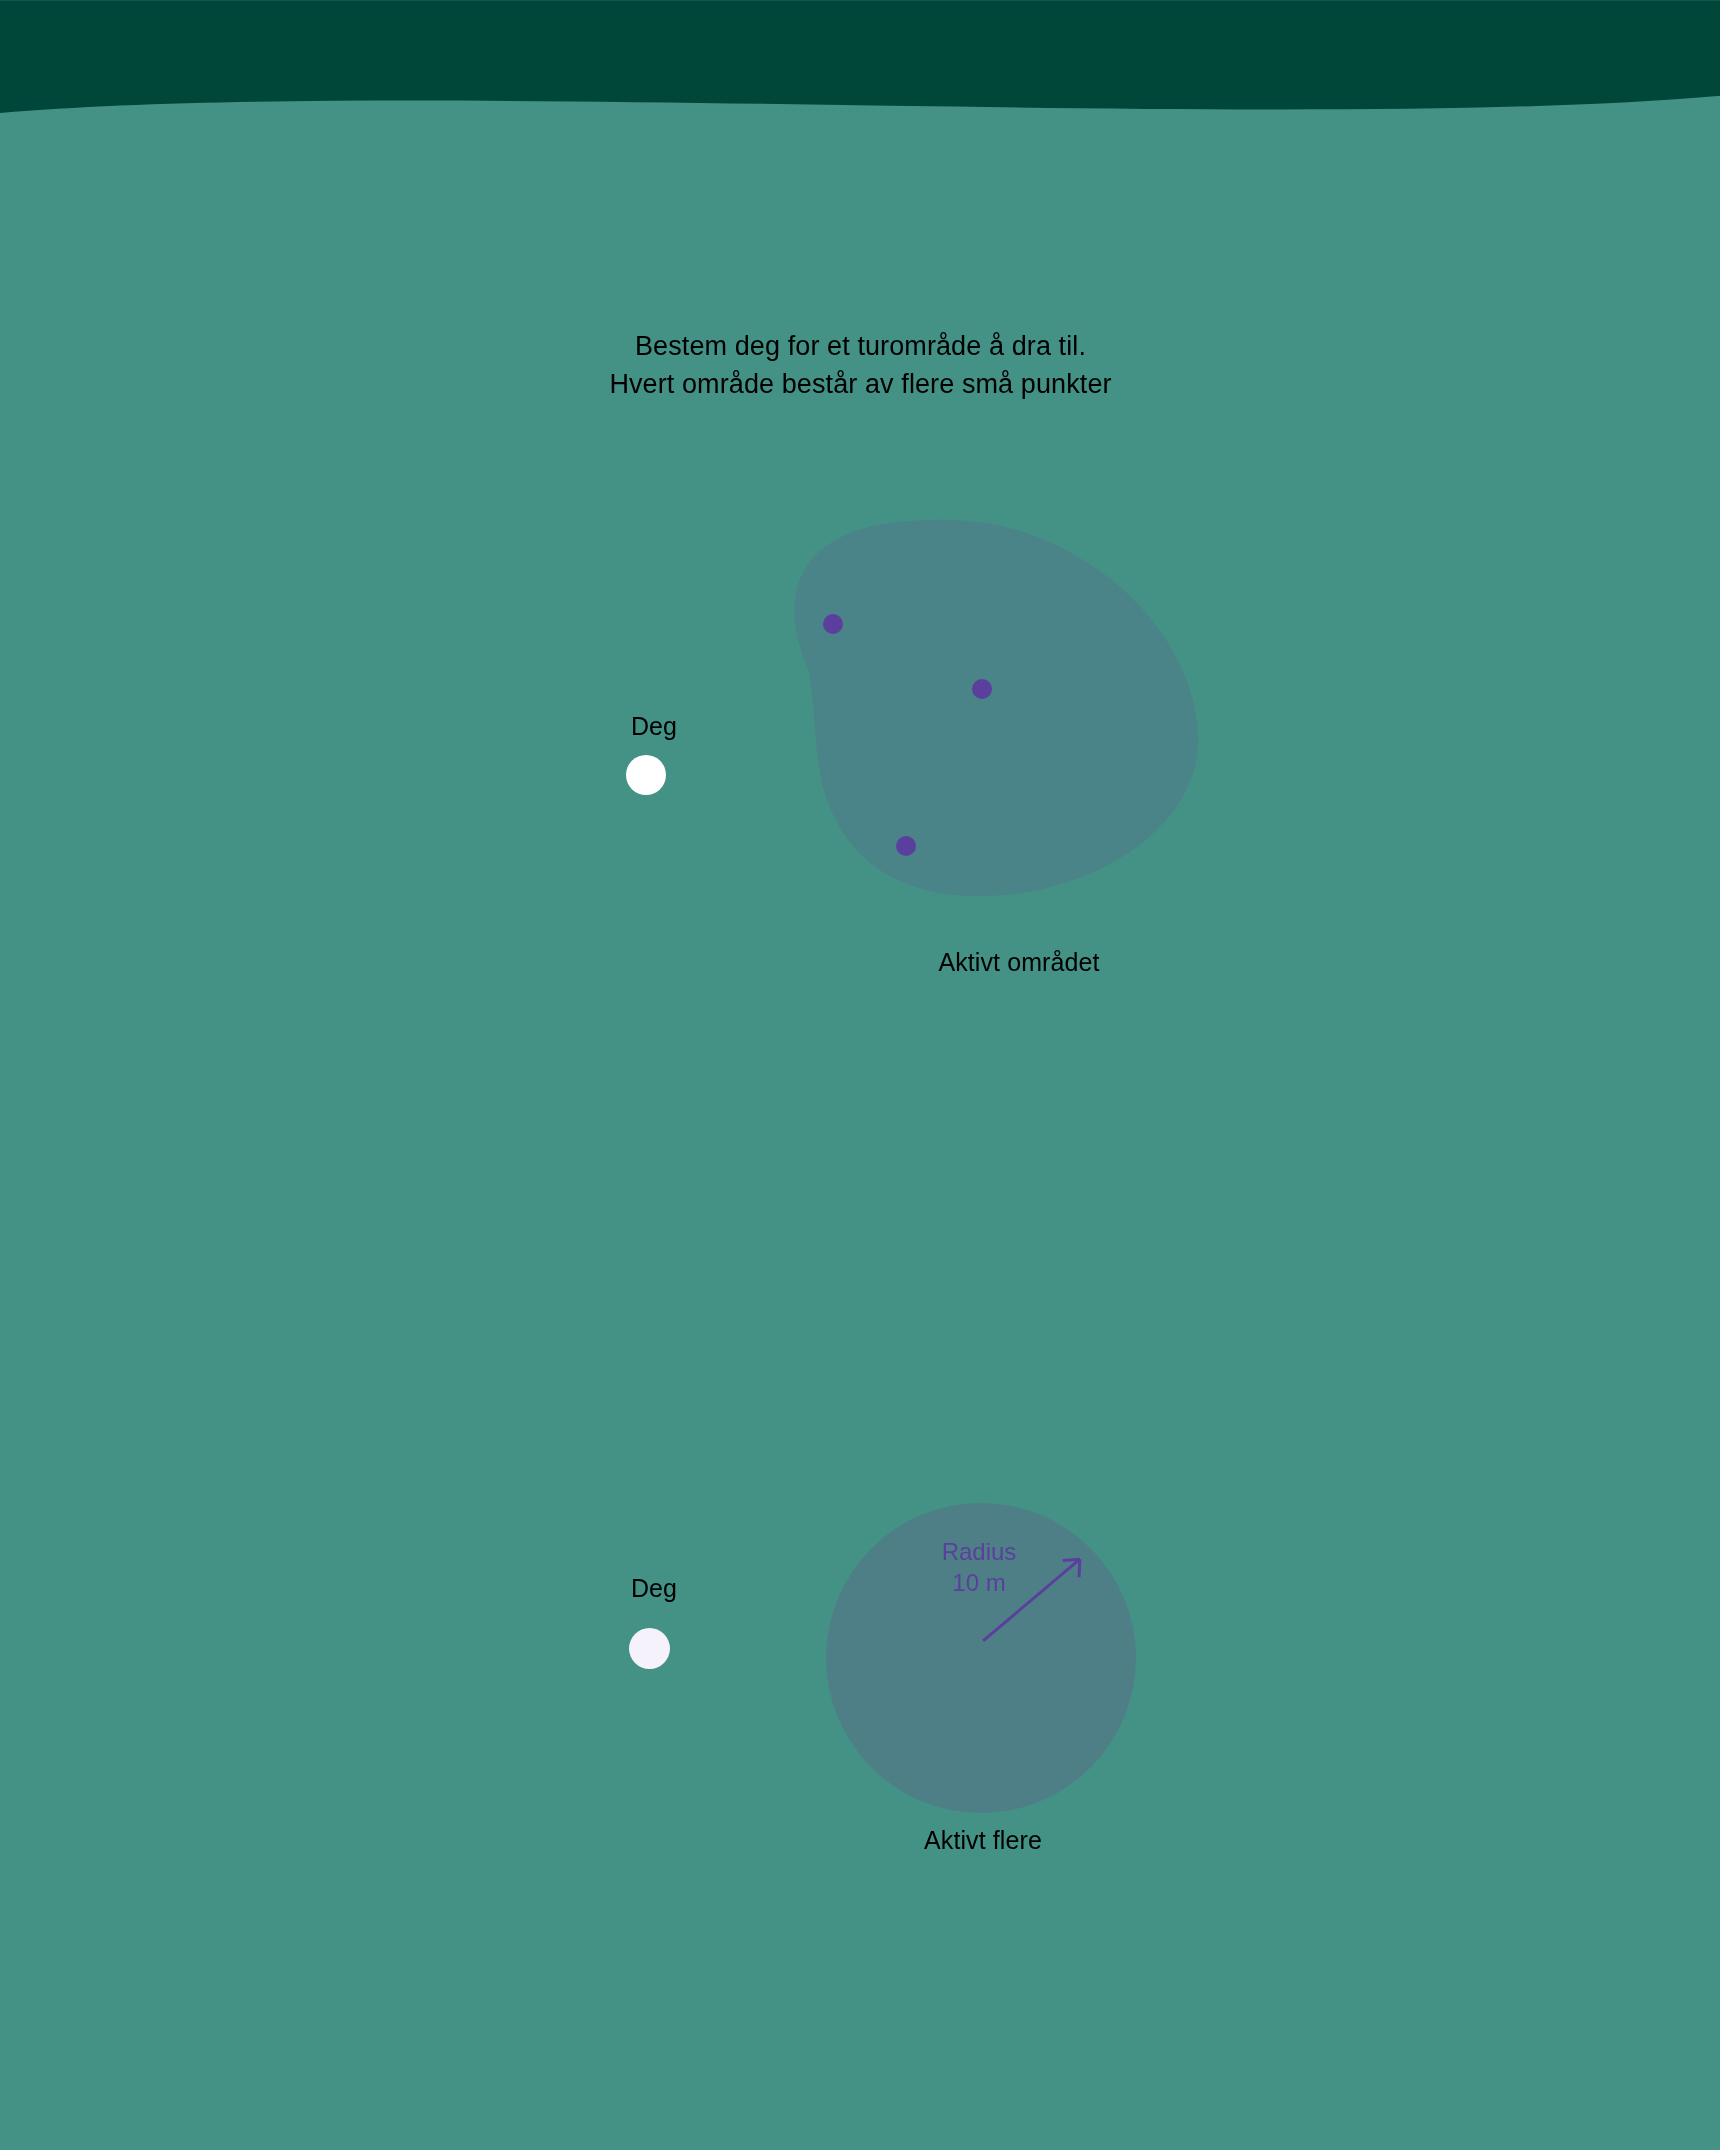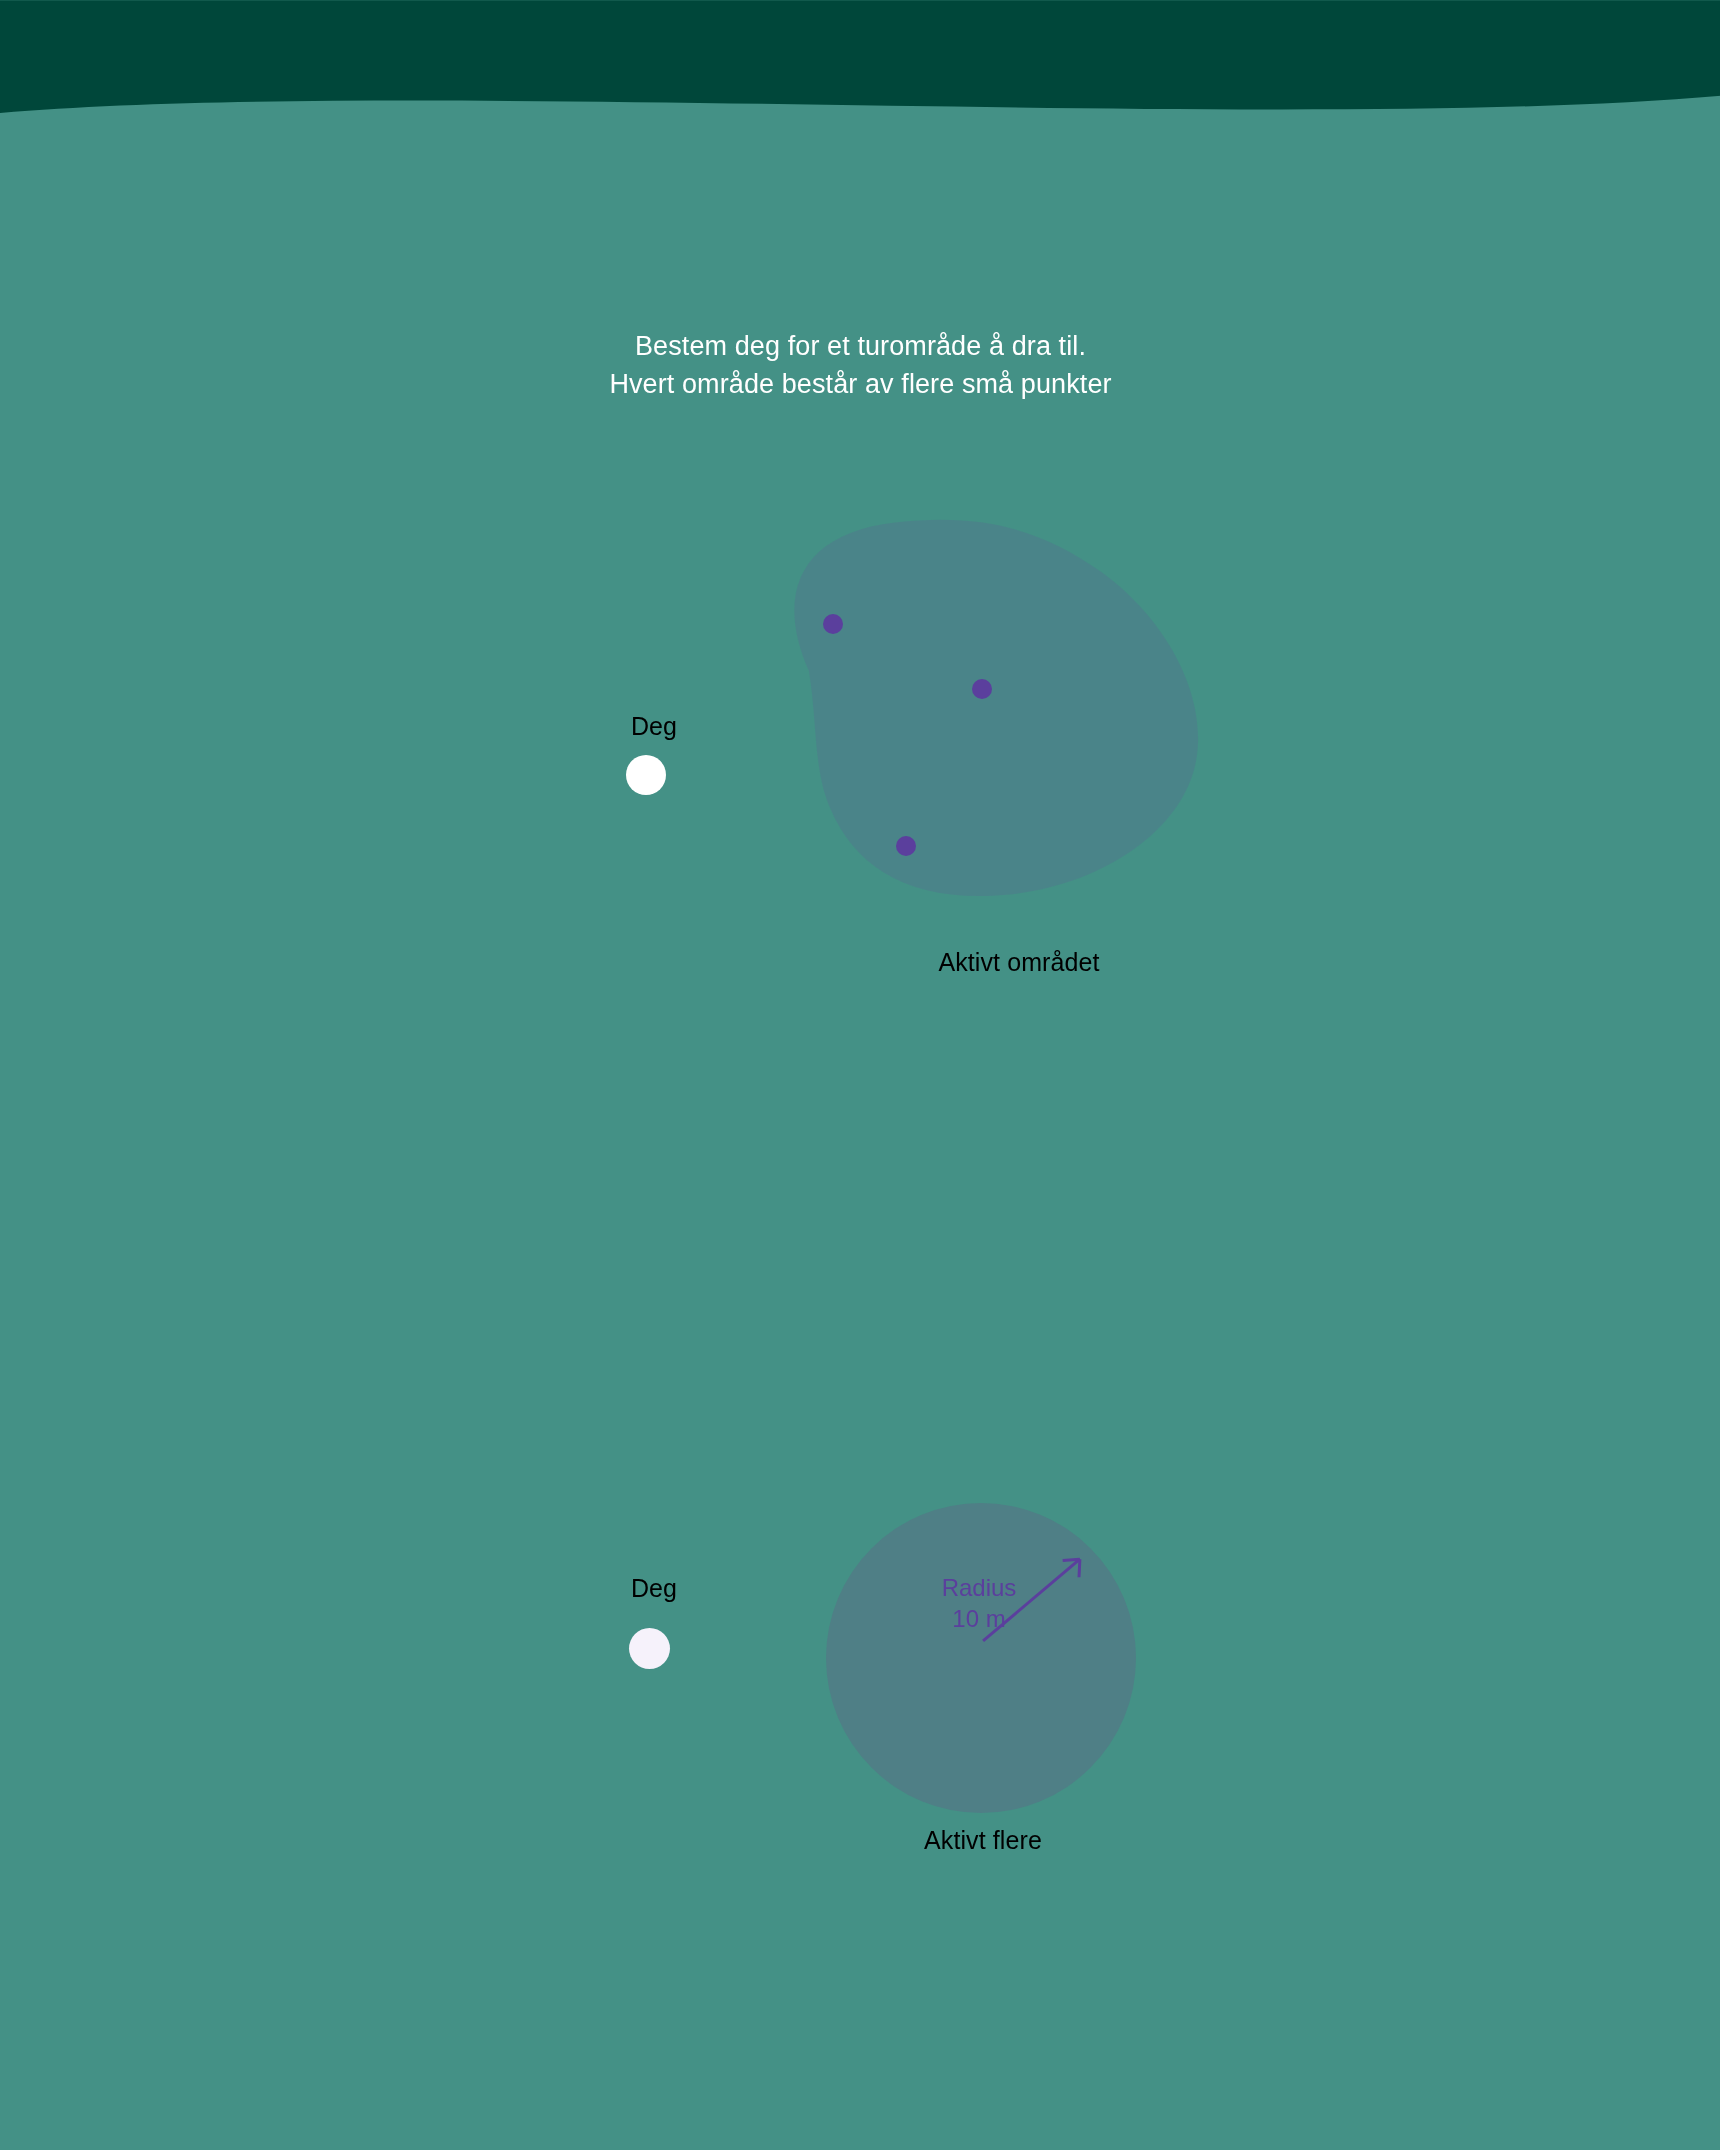--- a/index.html
+++ b/index.html
@@ -27,21 +27,21 @@
     width: 1721px;
     height: 138px;
   }
   .header-band svg { display: block; }
 
   
   .caption {
     position: absolute;
     width: 100%;
     text-align: center;
-    color: #ffffff;
+    color: #000000;
     font-size: 27px;
     line-height: 1.42;
     letter-spacing: 0.1px;
     white-space: pre-line;
   }
 
   .label-center {
     position: absolute;
     color: #000000;
     font-size: 25px;
@@ -81,21 +81,20 @@
   }
 
   .radius-text {
     position: absolute;
     text-align: center;
     color: #5b3f9d;
     font-size: 24px;
     line-height: 1.3;
     white-space: pre-line;
     transform: translateX(-50%);
-    margin-top: 36px;
   }
 
   .you-dot-2 {
     position: absolute;
     border-radius: 50%;
     background: #f6f2fb;
   }
 
   svg.overlay {
     position: absolute;

